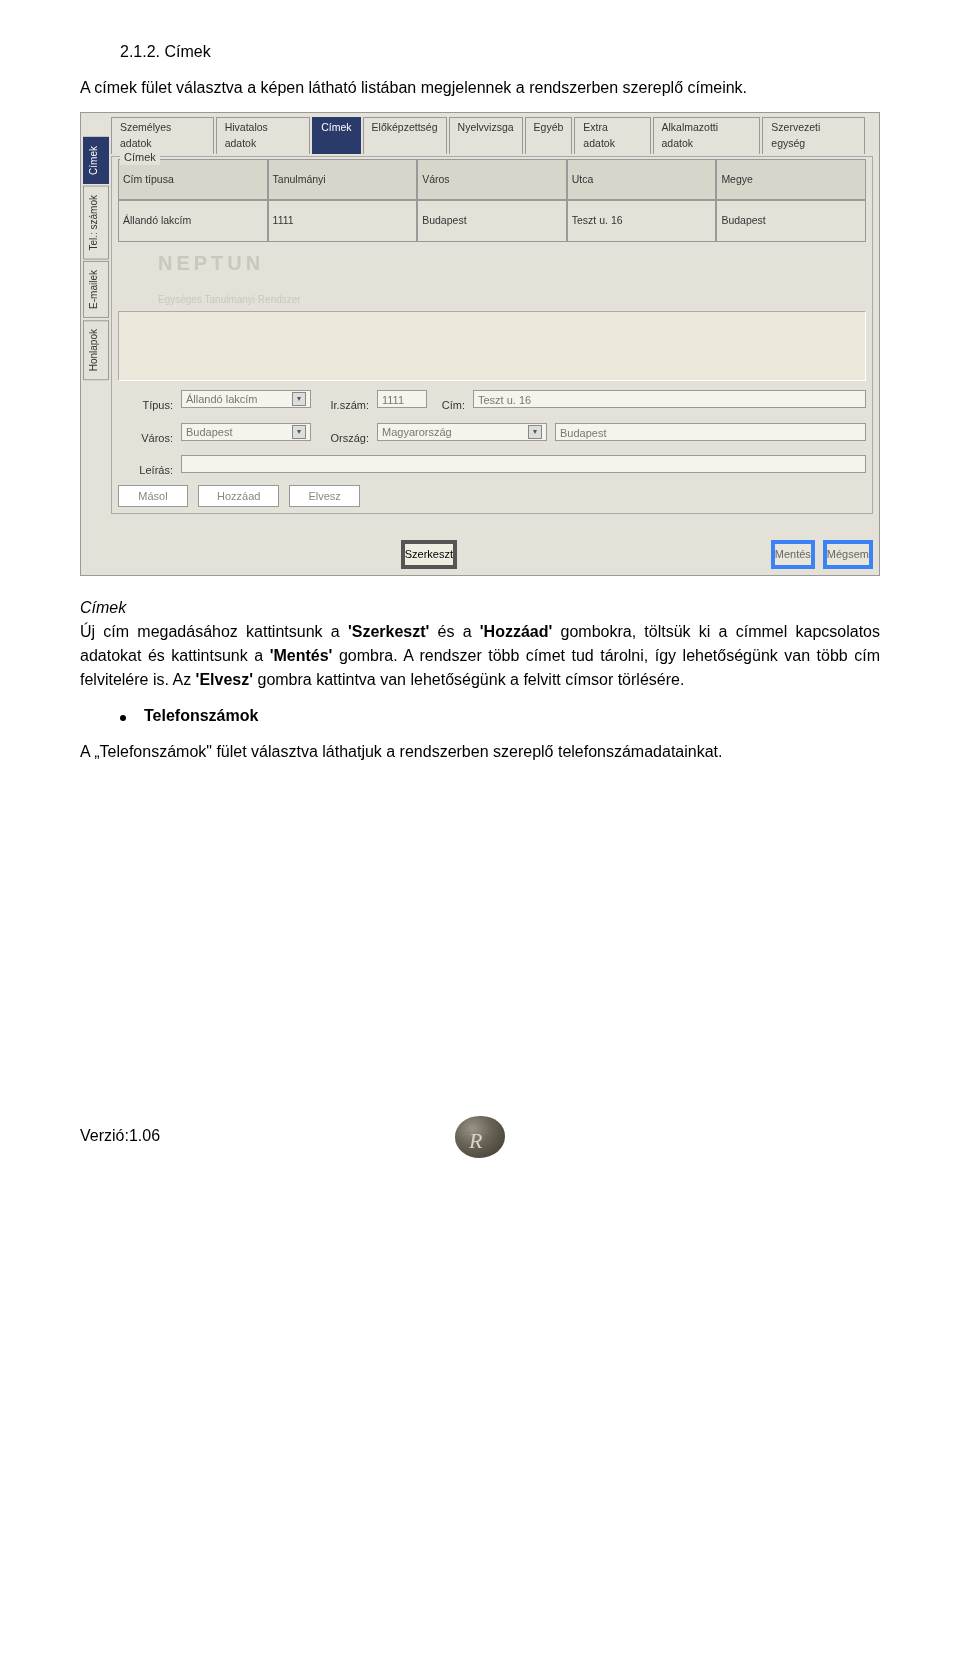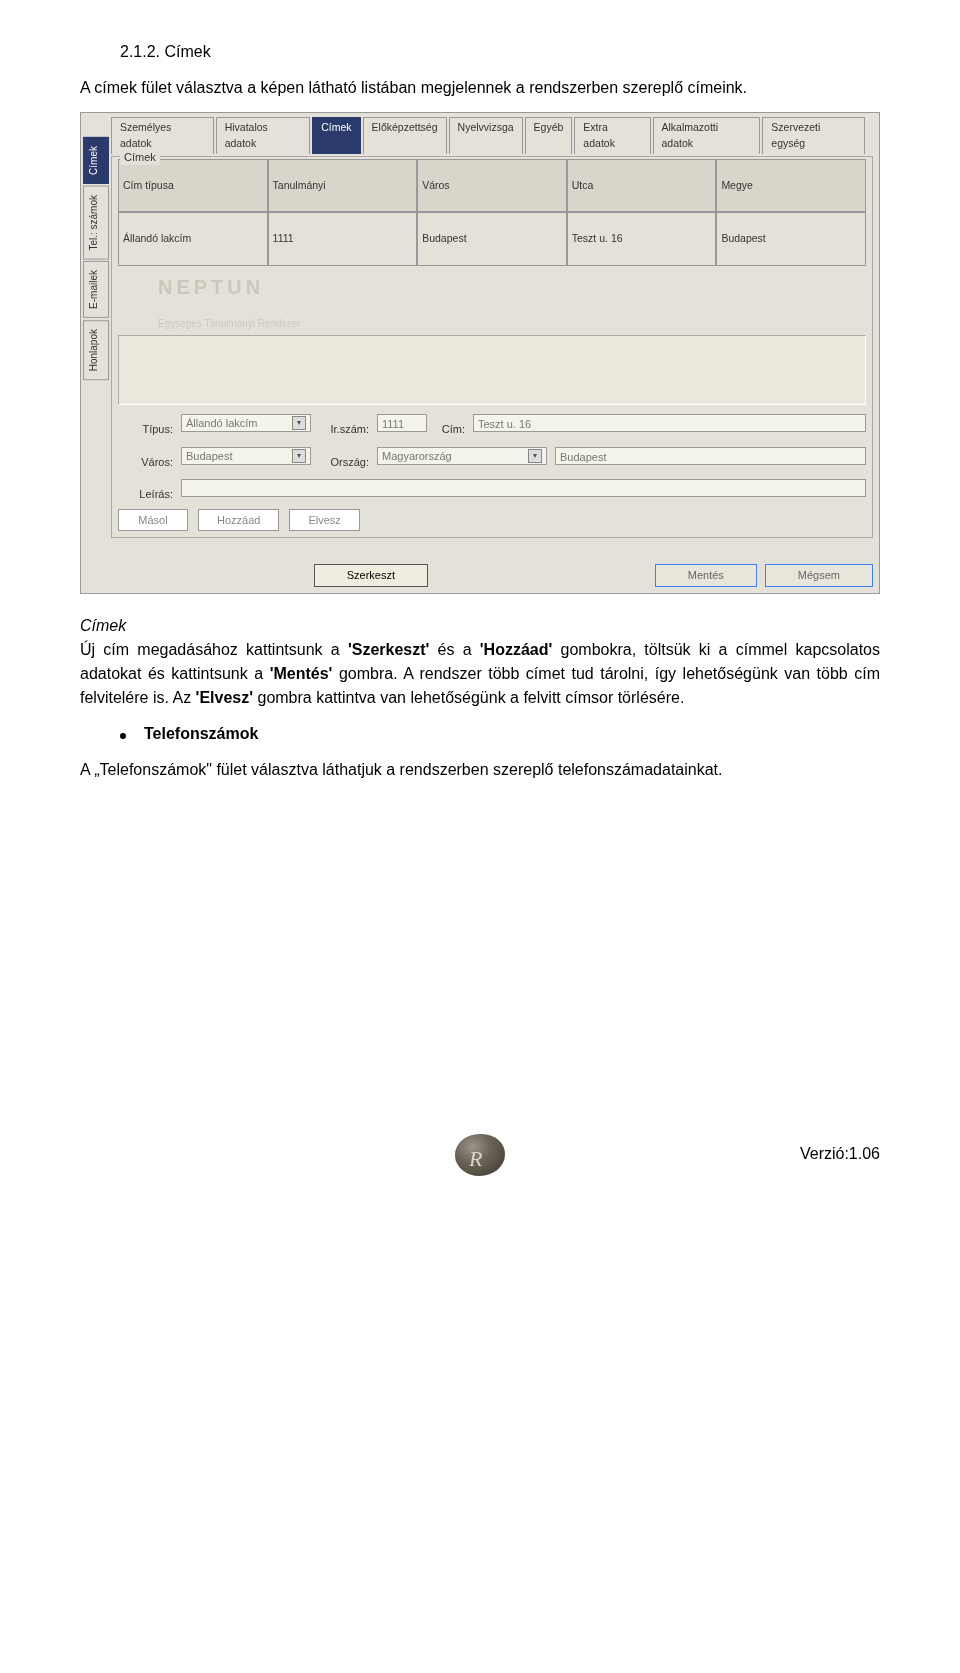--- a/index.html
+++ b/index.html
@@ -99,21 +99,21 @@
       background: #e4e2d8;
       padding: 0 4px;
       font-size: 11px;
     }
     .grid-header, .grid-row {
       display: flex;
     }
     .grid-cell {
       border: 1px solid #999;
       background: #e4e2d8;
-      padding: 18px 4px;
+      padding: 12px 4px;
       font-size: 10.5px;
       flex: 1;
       min-height: 18px;
     }
     .grid-header .grid-cell {
       background: #d8d6ca;
     }
     .watermark {
       color: #cac8bc;
       font-size: 20px;
@@ -189,23 +189,23 @@
     }
     .bottom-btns {
       display: flex;
       justify-content: space-between;
       padding: 20px 6px 6px 6px;
     }
     .bottom-btns .spacer {
       flex: 1;
     }
     .bottom-btn {
-      border: 1px solid #3b82f6;
+      border: 4px solid #3b82f6;
       background: #e8e6da;
-      padding: 2px 32px;
+      padding: 2px 0;
       font-size: 11px;
       margin-left: 8px;
       color: #666;
     }
     .bullet-item {
       display: flex;
       align-items: baseline;
       margin: 12px 0 12px 40px;
     }
     .bullet-dot {
@@ -217,21 +217,21 @@
       margin-top: 6px;
       flex-shrink: 0;
     }
     .bullet-text {
       font-weight: bold;
     }
     .footer {
       position: relative;
       margin-top: 360px;
       display: flex;
-      justify-content: flex-end;
+      justify-content: flex-start;
       align-items: flex-end;
     }
     .footer-logo {
       position: absolute;
       left: 50%;
       transform: translateX(-50%);
       bottom: -10px;
     }
     .stone {
       width: 50px;

